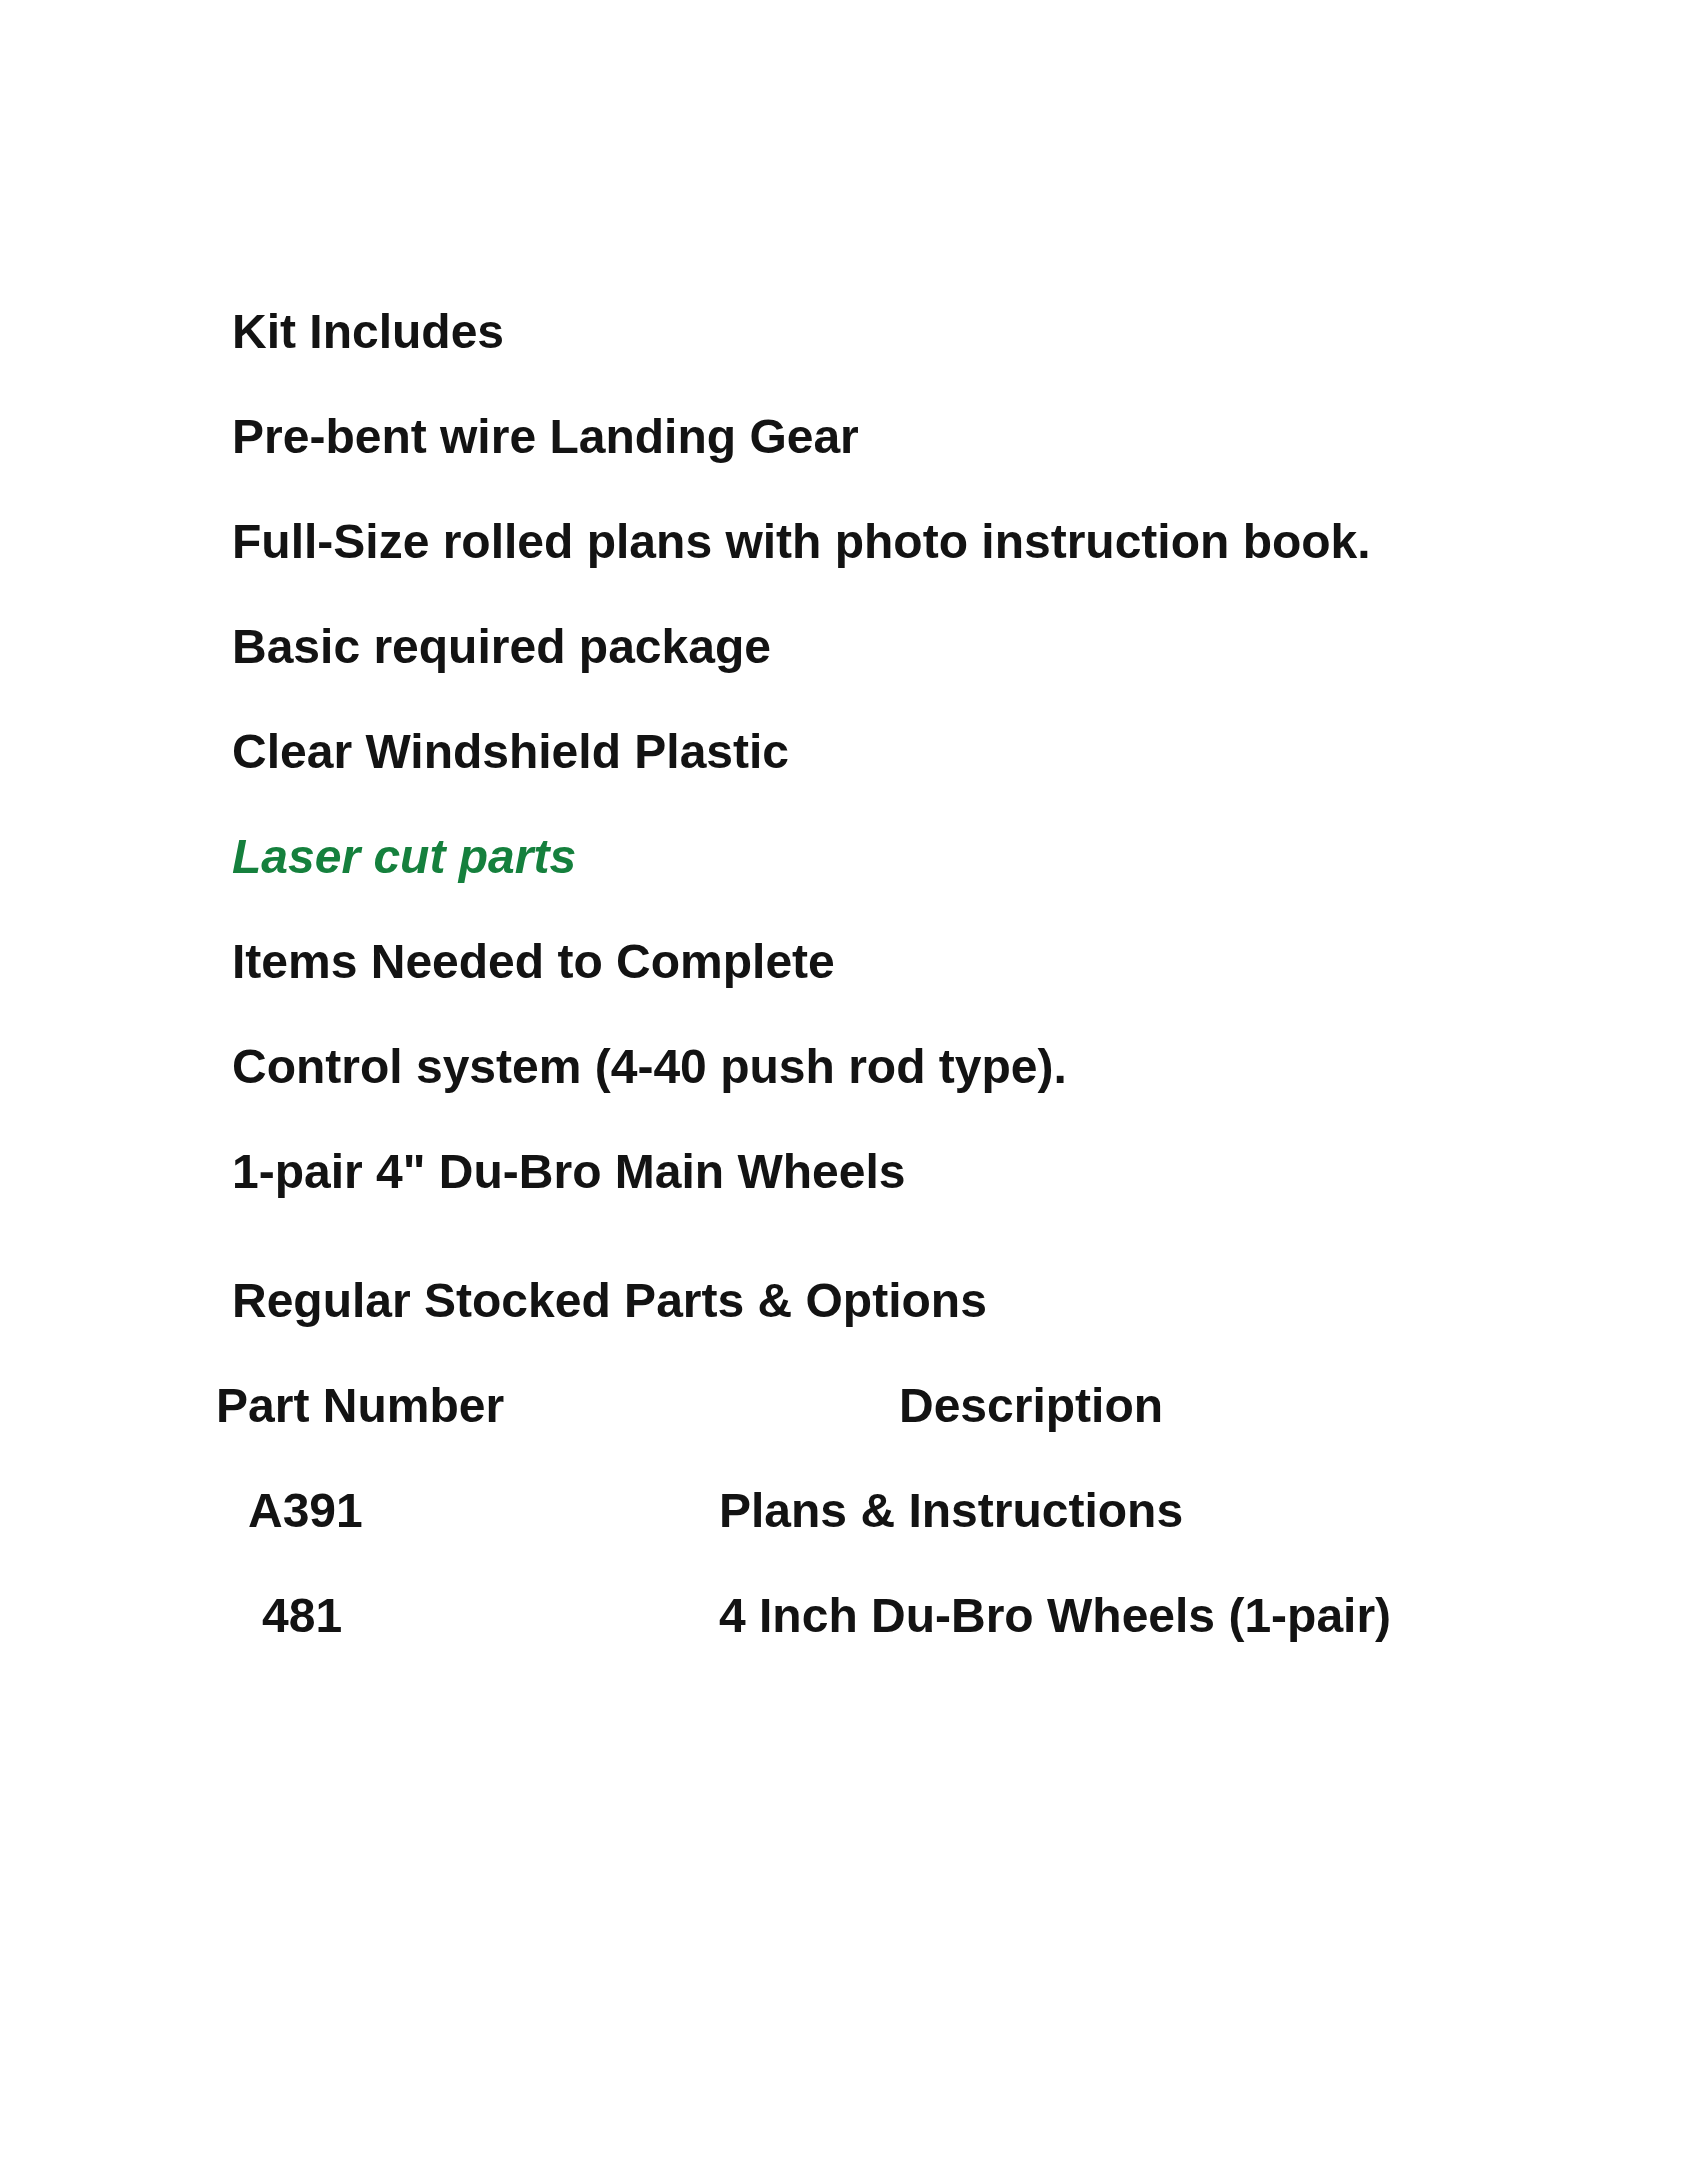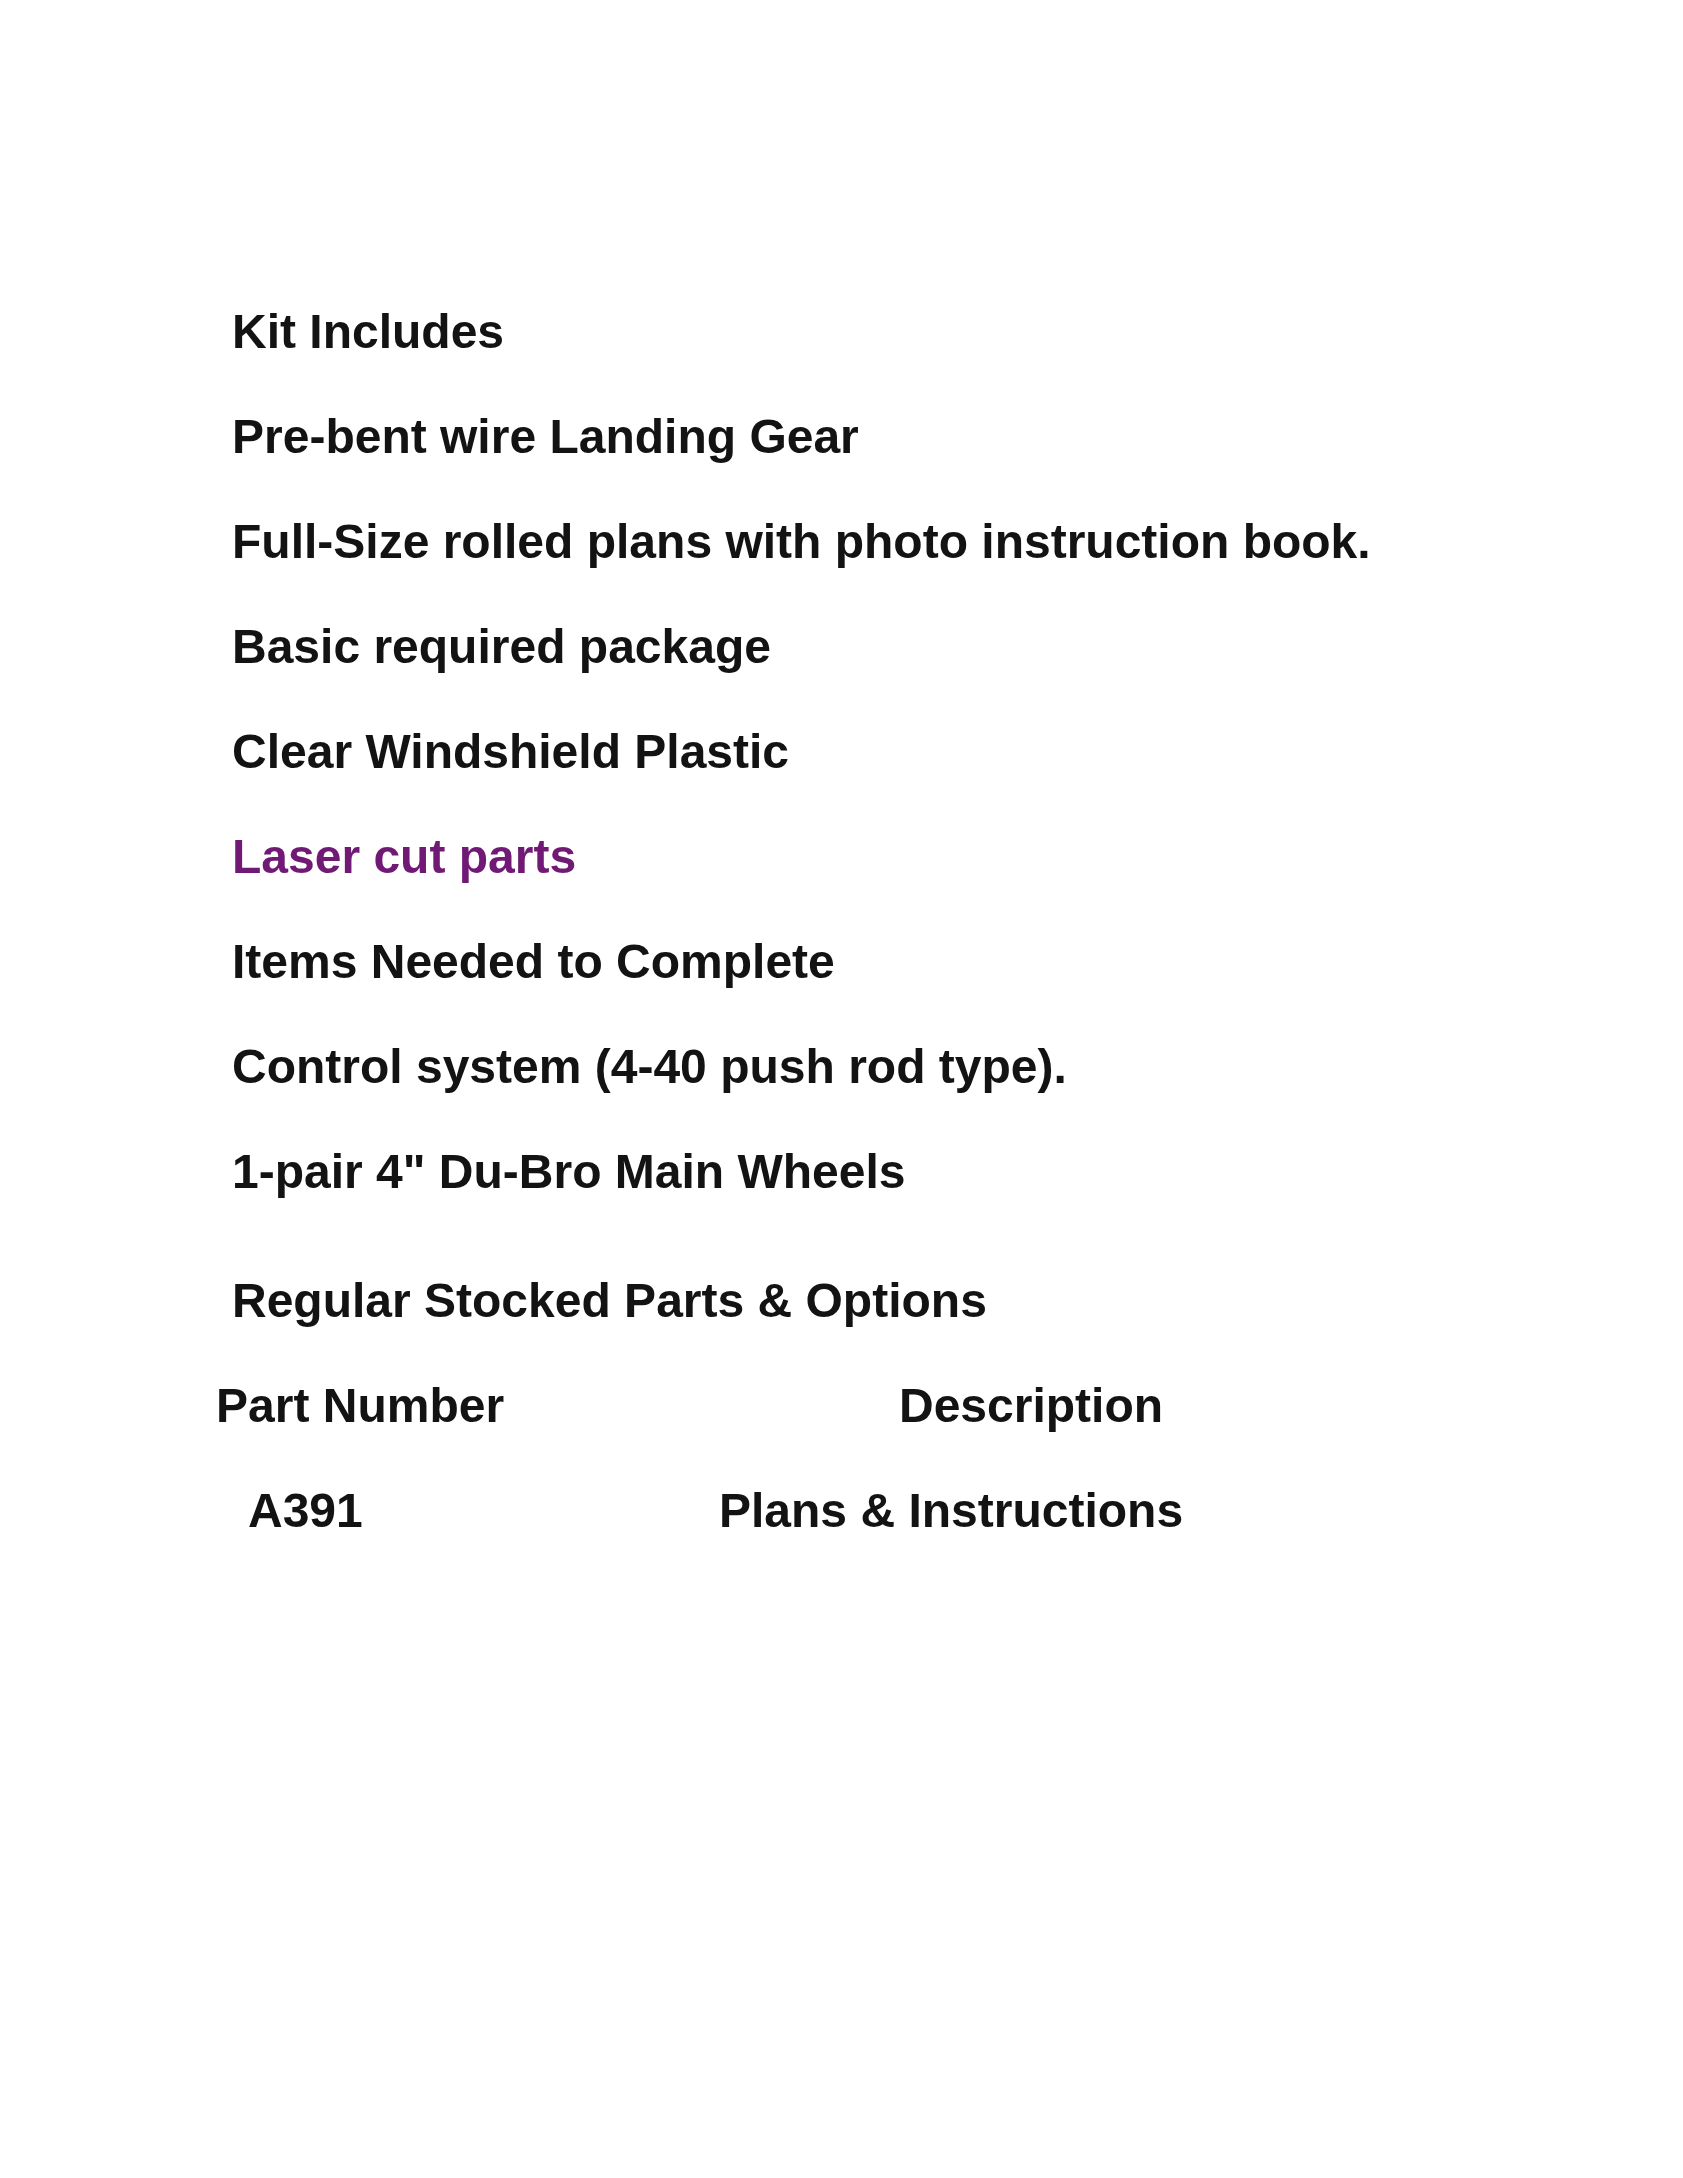--- a/index.html
+++ b/index.html
@@ -54,34 +54,38 @@
 <body style="background: rgb(255, 255, 255); color: rgb(19, 19, 19);">
 
 <main class="page-content">
 
   <h2 class="line">Kit Includes</h2>
 
   <p class="line">Pre-bent wire Landing Gear</p>
   <p class="line">Full-Size rolled plans with photo instruction book.</p>
   <p class="line">Basic required package</p>
   <p class="line">Clear Windshield Plastic</p>
-  <p class="line" style="color: #701a75;">Laser cut parts</p>
+  <p class="line" style="color: #15803d; font-style: italic;">Laser cut parts</p>
 
   <h2 class="line">Items Needed to Complete</h2>
 
   <p class="line">Control system (4-40 push rod type).</p>
   <p class="line">1-pair 4" Du-Bro Main Wheels</p>
 
   <h2 class="line section-gap">Regular Stocked Parts &amp; Options</h2>
 
   <div class="trow">
     <span class="cell col-part-header">Part Number</span>
     <span class="cell col-desc-header">Description</span>
   </div>
 
   <div class="trow">
     <span class="cell col-part-indent-a">A391</span>
     <span class="cell col-desc">Plans &amp; Instructions</span>
   </div>
 
+  <div class="trow">
+    <span class="cell col-part-indent-b">481</span>
+    <span class="cell col-desc">4 Inch Du-Bro Wheels (1-pair)</span>
+  </div>
 
 </main>
 
 
 </body></html>

